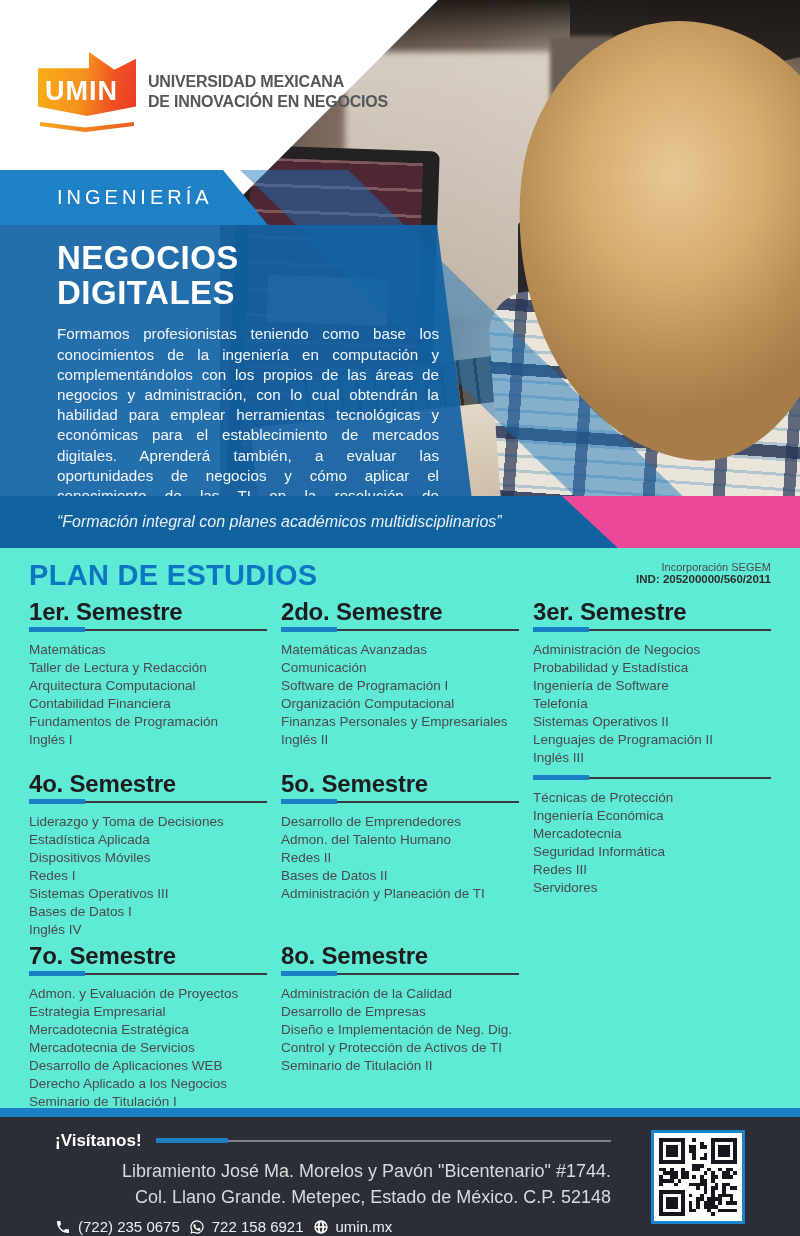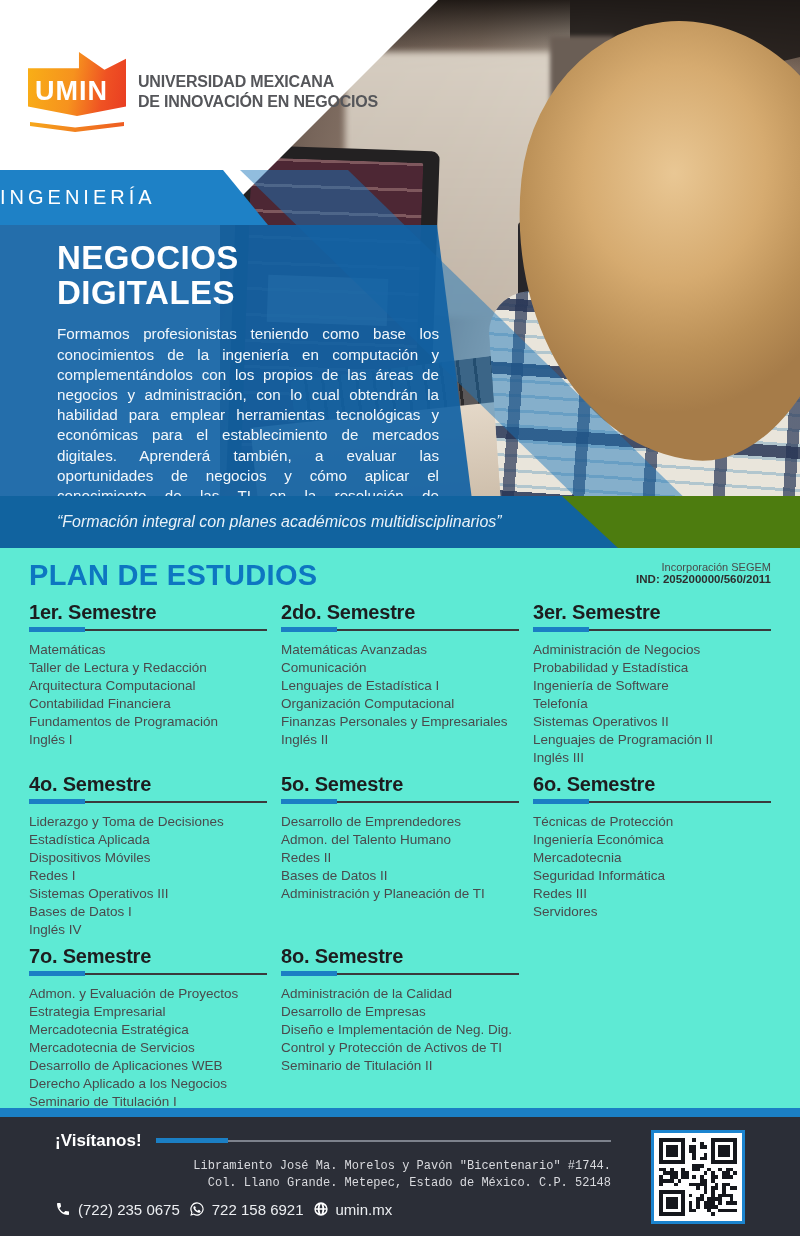--- a/index.html
+++ b/index.html
@@ -39,66 +39,66 @@
     border-radius:46% 54% 40% 60% / 40% 46% 54% 60%; }
 
   .photo-wedge { position:absolute; left:220px; top:0; width:220px; height:220px; background:#fff;
     clip-path:polygon(0 0,218px 0,0 218px); z-index:2; }
 
   .overlay-diag { position:absolute; left:0; top:170px; width:800px; height:378px; z-index:3;
     background:rgba(25,118,185,.48); clip-path:polygon(240px 0,348px 0,736px 378px,628px 378px); }
 
   .band-ing { position:absolute; left:0; top:170px; width:480px; height:55px; z-index:4; background:#1e81c6;
     clip-path:polygon(0 0,223px 0,268px 55px,0 55px); color:#fff; font-size:20px; letter-spacing:4px;
-    line-height:55px; font-weight:400; }
+    line-height:55px; padding-left:57px; font-weight:400; }
 
   .block-content { position:absolute; left:0; top:225px; width:560px; height:275px; z-index:4;
     background:rgba(17,98,164,.92); clip-path:polygon(0 0,437px 0,472px 275px,0 275px); color:#fff; }
   .hero-title { padding:16px 0 0 57px; font-size:33px; line-height:1.05; font-weight:800; letter-spacing:.5px; }
   .hero-desc { margin:14px 0 0 57px; width:382px; font-size:15.2px; line-height:1.33; text-align:justify; color:#f2f7fb; }
 
-  .quote-band { position:absolute; left:0; top:496px; width:800px; height:52px; z-index:5; background:#4d7c0f; }
+  .quote-band { position:absolute; left:0; top:496px; width:800px; height:52px; z-index:5; background:#ec4899; }
   .quote-blue { position:absolute; inset:0; background:#11639f; clip-path:polygon(0 0,562px 0,618px 52px,0 52px); }
   .quote-text { position:relative; z-index:1; color:#e8f1f8; font-style:italic; font-size:16px; line-height:52px; padding-left:57px; }
 
   
-  .brand { position:absolute; left:28px; top:52px; display:flex; align-items:center; z-index:6; }
+  .brand { position:absolute; left:38px; top:52px; display:flex; align-items:center; z-index:6; }
   .logo { position:relative; width:98px; height:80px; }
   .logo-main { position:absolute; left:0; top:0; right:0; bottom:12px;
     background:linear-gradient(100deg,#f9b016 0%,#f6921e 45%,#ef5223 75%,#e83c22 100%);
     clip-path:polygon(0 24%, 52% 24%, 52% 0%, 78% 26%, 100% 10%, 100% 80%, 50% 94%, 0 80%); }
   .logo-word { position:absolute; left:7px; top:24px; color:#fff; font-weight:800; font-size:27px; letter-spacing:1px; z-index:1; }
   .logo-pages { position:absolute; left:2px; right:2px; bottom:0; height:10px; background:linear-gradient(100deg,#f6a81c,#ee5a22);
     clip-path:polygon(0 0,48% 55%,100% 0,100% 40%,48% 100%,0 40%); }
   .brand-name { margin-left:12px; font-weight:700; color:#55565a; font-size:16px; line-height:1.22; letter-spacing:-.2px; }
 
   
   .main { position:relative; width:800px; height:560px; padding:10px 29px 0; overflow:hidden; background:#5eead4; }
   .plan-head { display:flex; justify-content:space-between; align-items:flex-start; }
   .plan-title { color:#0d76c1; font-size:29px; font-weight:800; letter-spacing:.3px; line-height:34px; }
   .accr { text-align:right; padding-top:3px; }
   .accr-1 { font-size:11px; color:#4a4a4a; }
   .accr-2 { font-size:11.5px; color:#2e2e2e; font-weight:700; }
   .sem-grid { display:grid; grid-template-columns:repeat(3,1fr); column-gap:14px; row-gap:5px; margin-top:8px; }
-  .sem-card h3 { font-size:20px; font-weight:800; color:#1d1d1f; line-height:24px; letter-spacing:-.2px; }
+  .sem-card h3 { font-size:24px; font-weight:800; color:#1d1d1f; line-height:24px; letter-spacing:-.2px; }
   .rule { position:relative; height:2px; background:#3a3a3c; margin:5px 0 10px; }
   .rule:before { content:""; position:absolute; left:0; top:-2px; height:5px; width:56px; background:#1b7fc4; }
   .courses { list-style:none; }
   .courses li { font-size:13.5px; color:#4a4a4c; line-height:18px; white-space:nowrap; }
 
   
   .footer-bar { width:800px; height:9px; background:#1b7fc4; }
   .footer { position:relative; width:800px; height:119px; background:#2b2e37; padding:13px 55px 0; color:#fff; }
   .footer-cols { display:flex; }
   .f-left { flex:1; margin-right:40px; min-width:0;text-align:right; }
   .visit-row { display:flex; align-items:center; height:22px; }
   .visit-label { font-size:17px; font-weight:800; }
   .visit-rule { flex:1; height:2px; background:#7d828c; margin-left:14px; position:relative; }
   .visit-rule:before { content:""; position:absolute; left:0; top:-2px; height:5px; width:72px; background:#1b7fc4; }
-  .addr { margin-top:6px; font-size:12px; color:#d9dade; line-height:1.45;font-family:Liberation Mono, monospace; }
+  .addr { margin-top:6px; font-size:18px; color:#d9dade; line-height:1.45; }
   .contact-row { display:flex; align-items:center; gap:9px; margin-top:8px; }
   .contact-item { display:flex; align-items:center; gap:7px; font-size:15px; color:#eceef1; }
   .contact-item svg { width:16px; height:16px; display:block; }
   .qr-box { width:94px; height:94px; border:3px solid #1b84cf; background:#fff; padding:5px; flex:0 0 auto; }
   .qr-box svg { width:100%; height:100%; display:block; }
 </style>
 </head>
 <body>
 
 <div class="page">
@@ -175,21 +175,21 @@
             <li>Fundamentos de Programación</li>
             <li>Inglés I</li>
           </ul>
       </div>
       <div class="sem-card">
         <h3>2do. Semestre</h3>
         <div class="rule"></div>
         <ul class="courses">
             <li>Matemáticas Avanzadas</li>
             <li>Comunicación</li>
-            <li>Lenguajes de Estadística I</li>
+            <li>Software de Programación I</li>
             <li>Organización Computacional</li>
             <li>Finanzas Personales y Empresariales</li>
             <li>Inglés II</li>
           </ul>
       </div>
       <div class="sem-card">
         <h3>3er. Semestre</h3>
         <div class="rule"></div>
         <ul class="courses">
             <li>Administración de Negocios</li>
@@ -219,21 +219,20 @@
         <div class="rule"></div>
         <ul class="courses">
             <li>Desarrollo de Emprendedores</li>
             <li>Admon. del Talento Humano</li>
             <li>Redes II</li>
             <li>Bases de Datos II</li>
             <li>Administración y Planeación de TI</li>
           </ul>
       </div>
       <div class="sem-card">
-        <h3>6o. Semestre</h3>
         <div class="rule"></div>
         <ul class="courses">
             <li>Técnicas de Protección</li>
             <li>Ingeniería Económica</li>
             <li>Mercadotecnia</li>
             <li>Seguridad Informática</li>
             <li>Redes III</li>
             <li>Servidores</li>
           </ul>
       </div>

